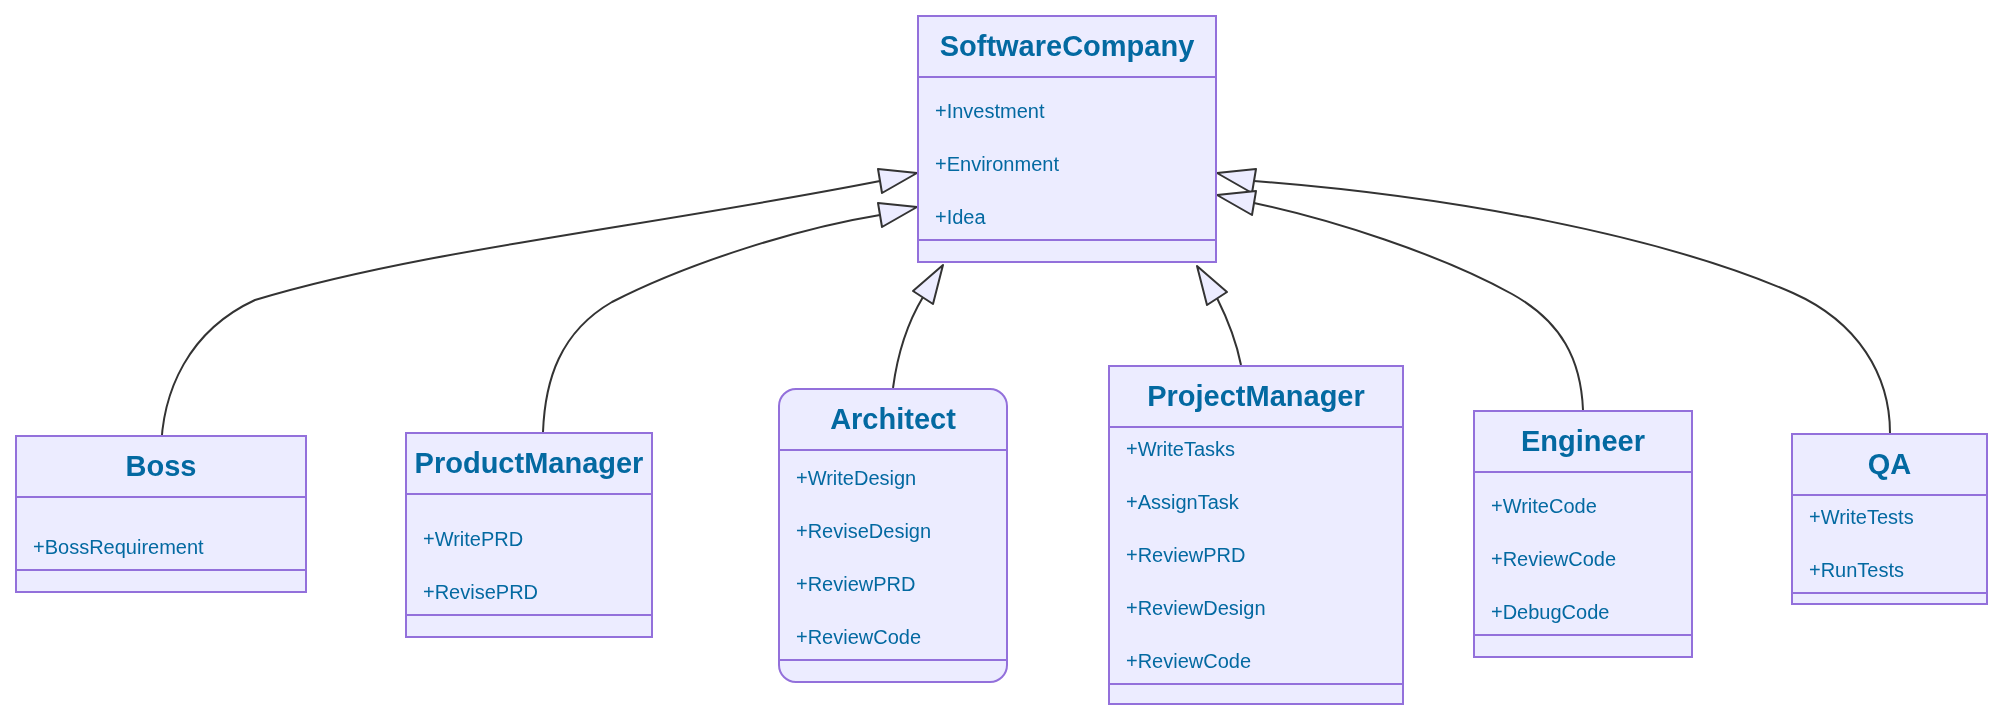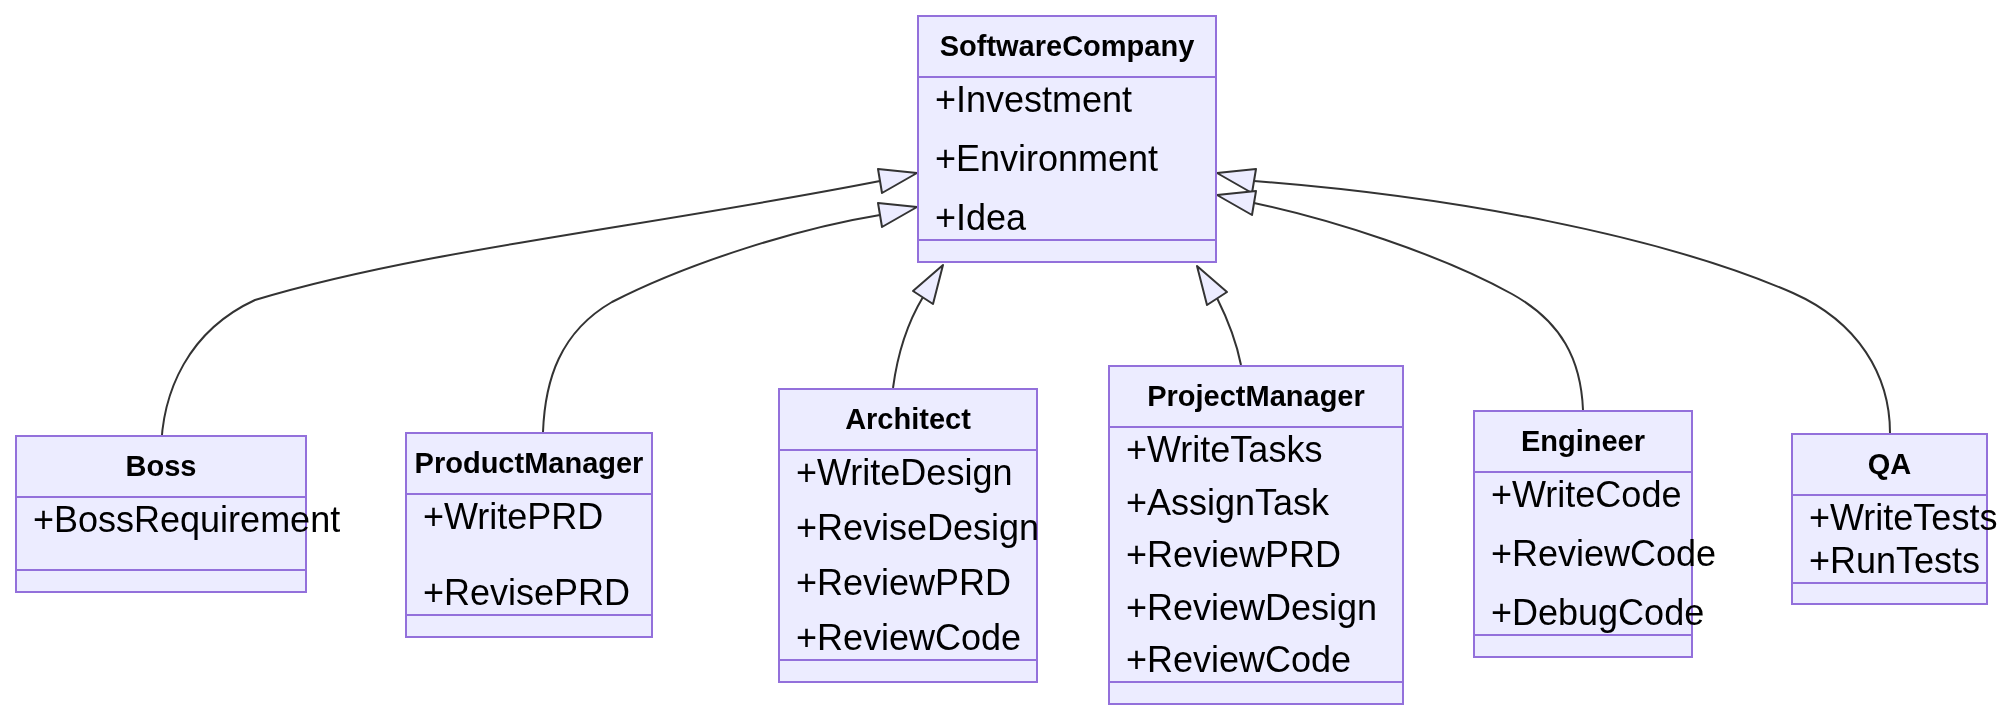--- a/index.html
+++ b/index.html
@@ -32,54 +32,55 @@
     stroke-width: 2;
     stroke-linejoin: round;
   }
   .class-box {
     position: absolute;
     box-sizing: border-box;
     background: #ECECFF;
     border: 2px solid #9370DB;
     display: flex;
     flex-direction: column;
-    color: #000000;
+    color: #0369a1;
   }
   .class-title {
     flex: none;
     height: 59px;
     display: flex;
     align-items: center;
     justify-content: center;
     font-weight: bold;
     font-size: 29px;
     border-bottom: 2px solid #9370DB;
   }
   .class-members {
     flex: 1;
     display: flex;
     flex-direction: column;
-    justify-content: space-between;
+    justify-content: flex-end;
     padding-left: 16px;
-    font-size: 36px;
+    font-size: 20px;
+    gap: 10px;
   }
   .member-row {
     line-height: 43px;
     white-space: nowrap;
   }
   .class-methods {
     flex: none;
     height: 20px;
     border-top: 2px solid #9370DB;
   }
   
   #box-softwarecompany { left: 917px;  top: 15px;  width: 300px; height: 248px; }
   #box-boss            { left: 15px;   top: 435px; width: 292px; height: 158px; }
   #box-productmanager  { left: 405px;  top: 432px; width: 248px; height: 206px; }
-  #box-architect       { left: 778px;  top: 388px; width: 260px; height: 295px; }
+  #box-architect       { left: 778px;  top: 388px; width: 230px; height: 295px; border-radius: 18px; }
   #box-projectmanager  { left: 1108px; top: 365px; width: 296px; height: 340px; }
   #box-engineer        { left: 1473px; top: 410px; width: 220px; height: 248px; }
   #box-qa              { left: 1791px; top: 433px; width: 197px; height: 172px; }
 </style>
 </head>
 <body>
 
 <div class="canvas">
 
   <svg class="edges-layer" viewBox="0 0 2003 722" xmlns="http://www.w3.org/2000/svg">

